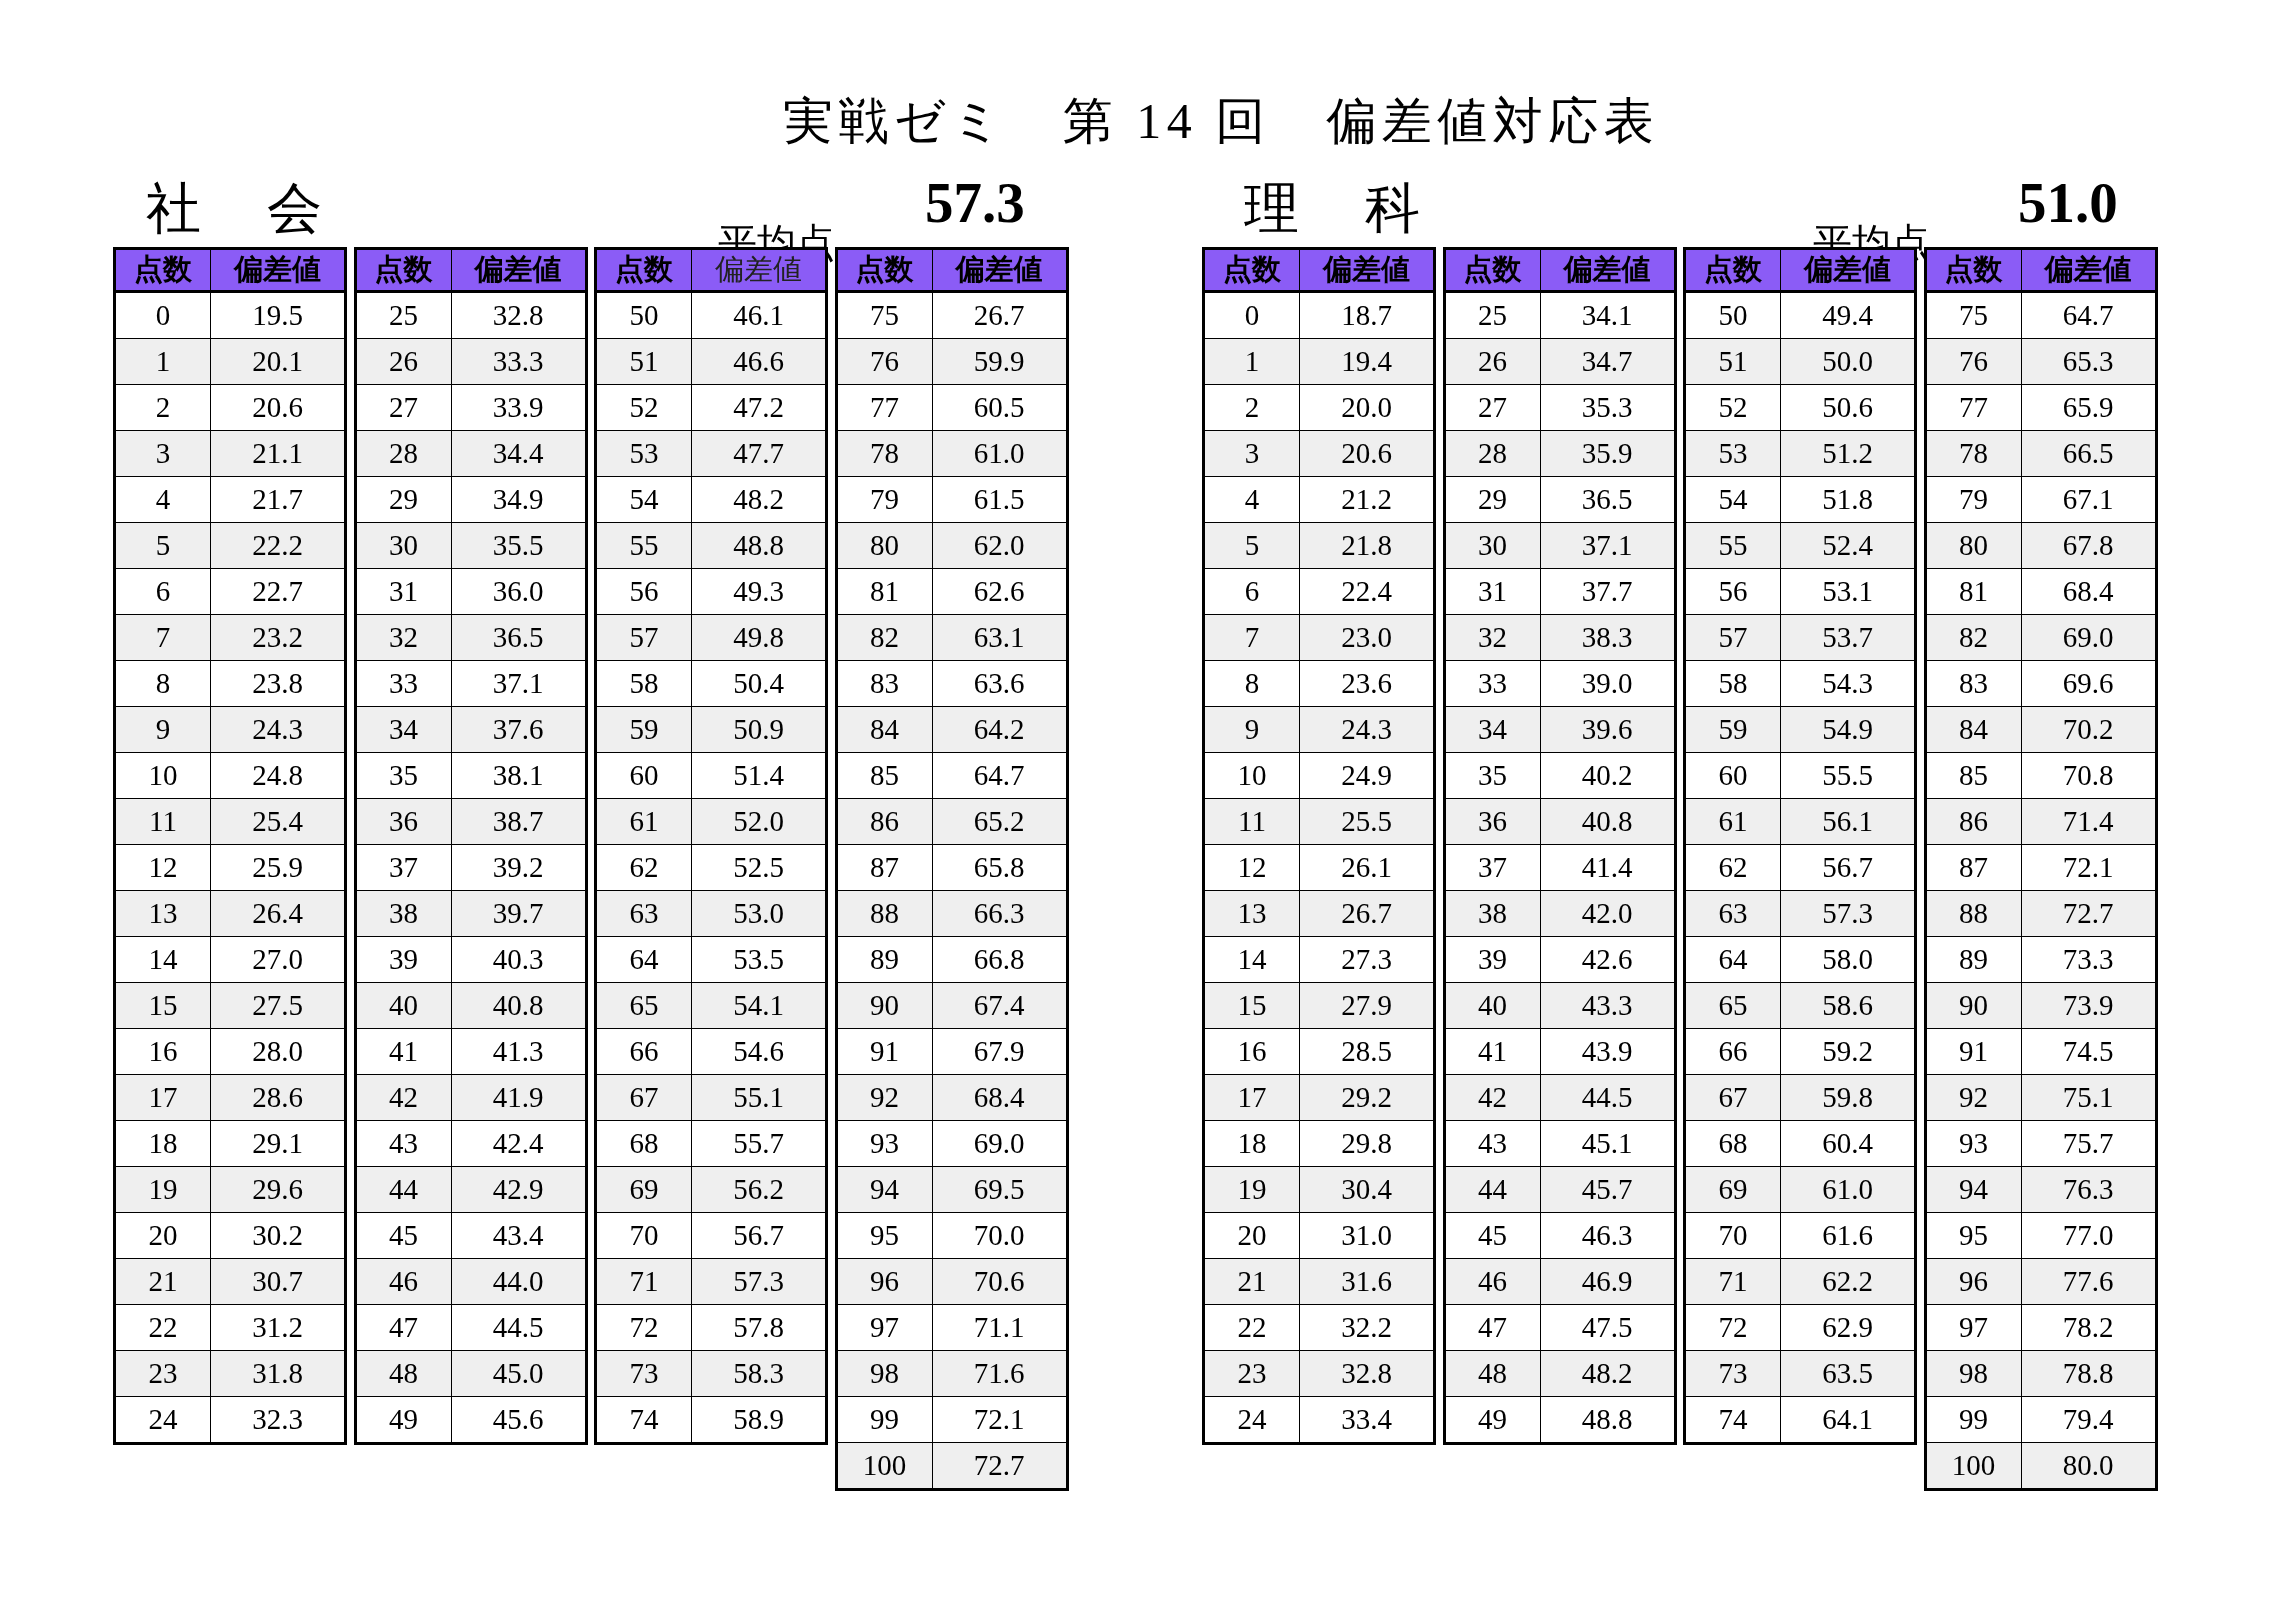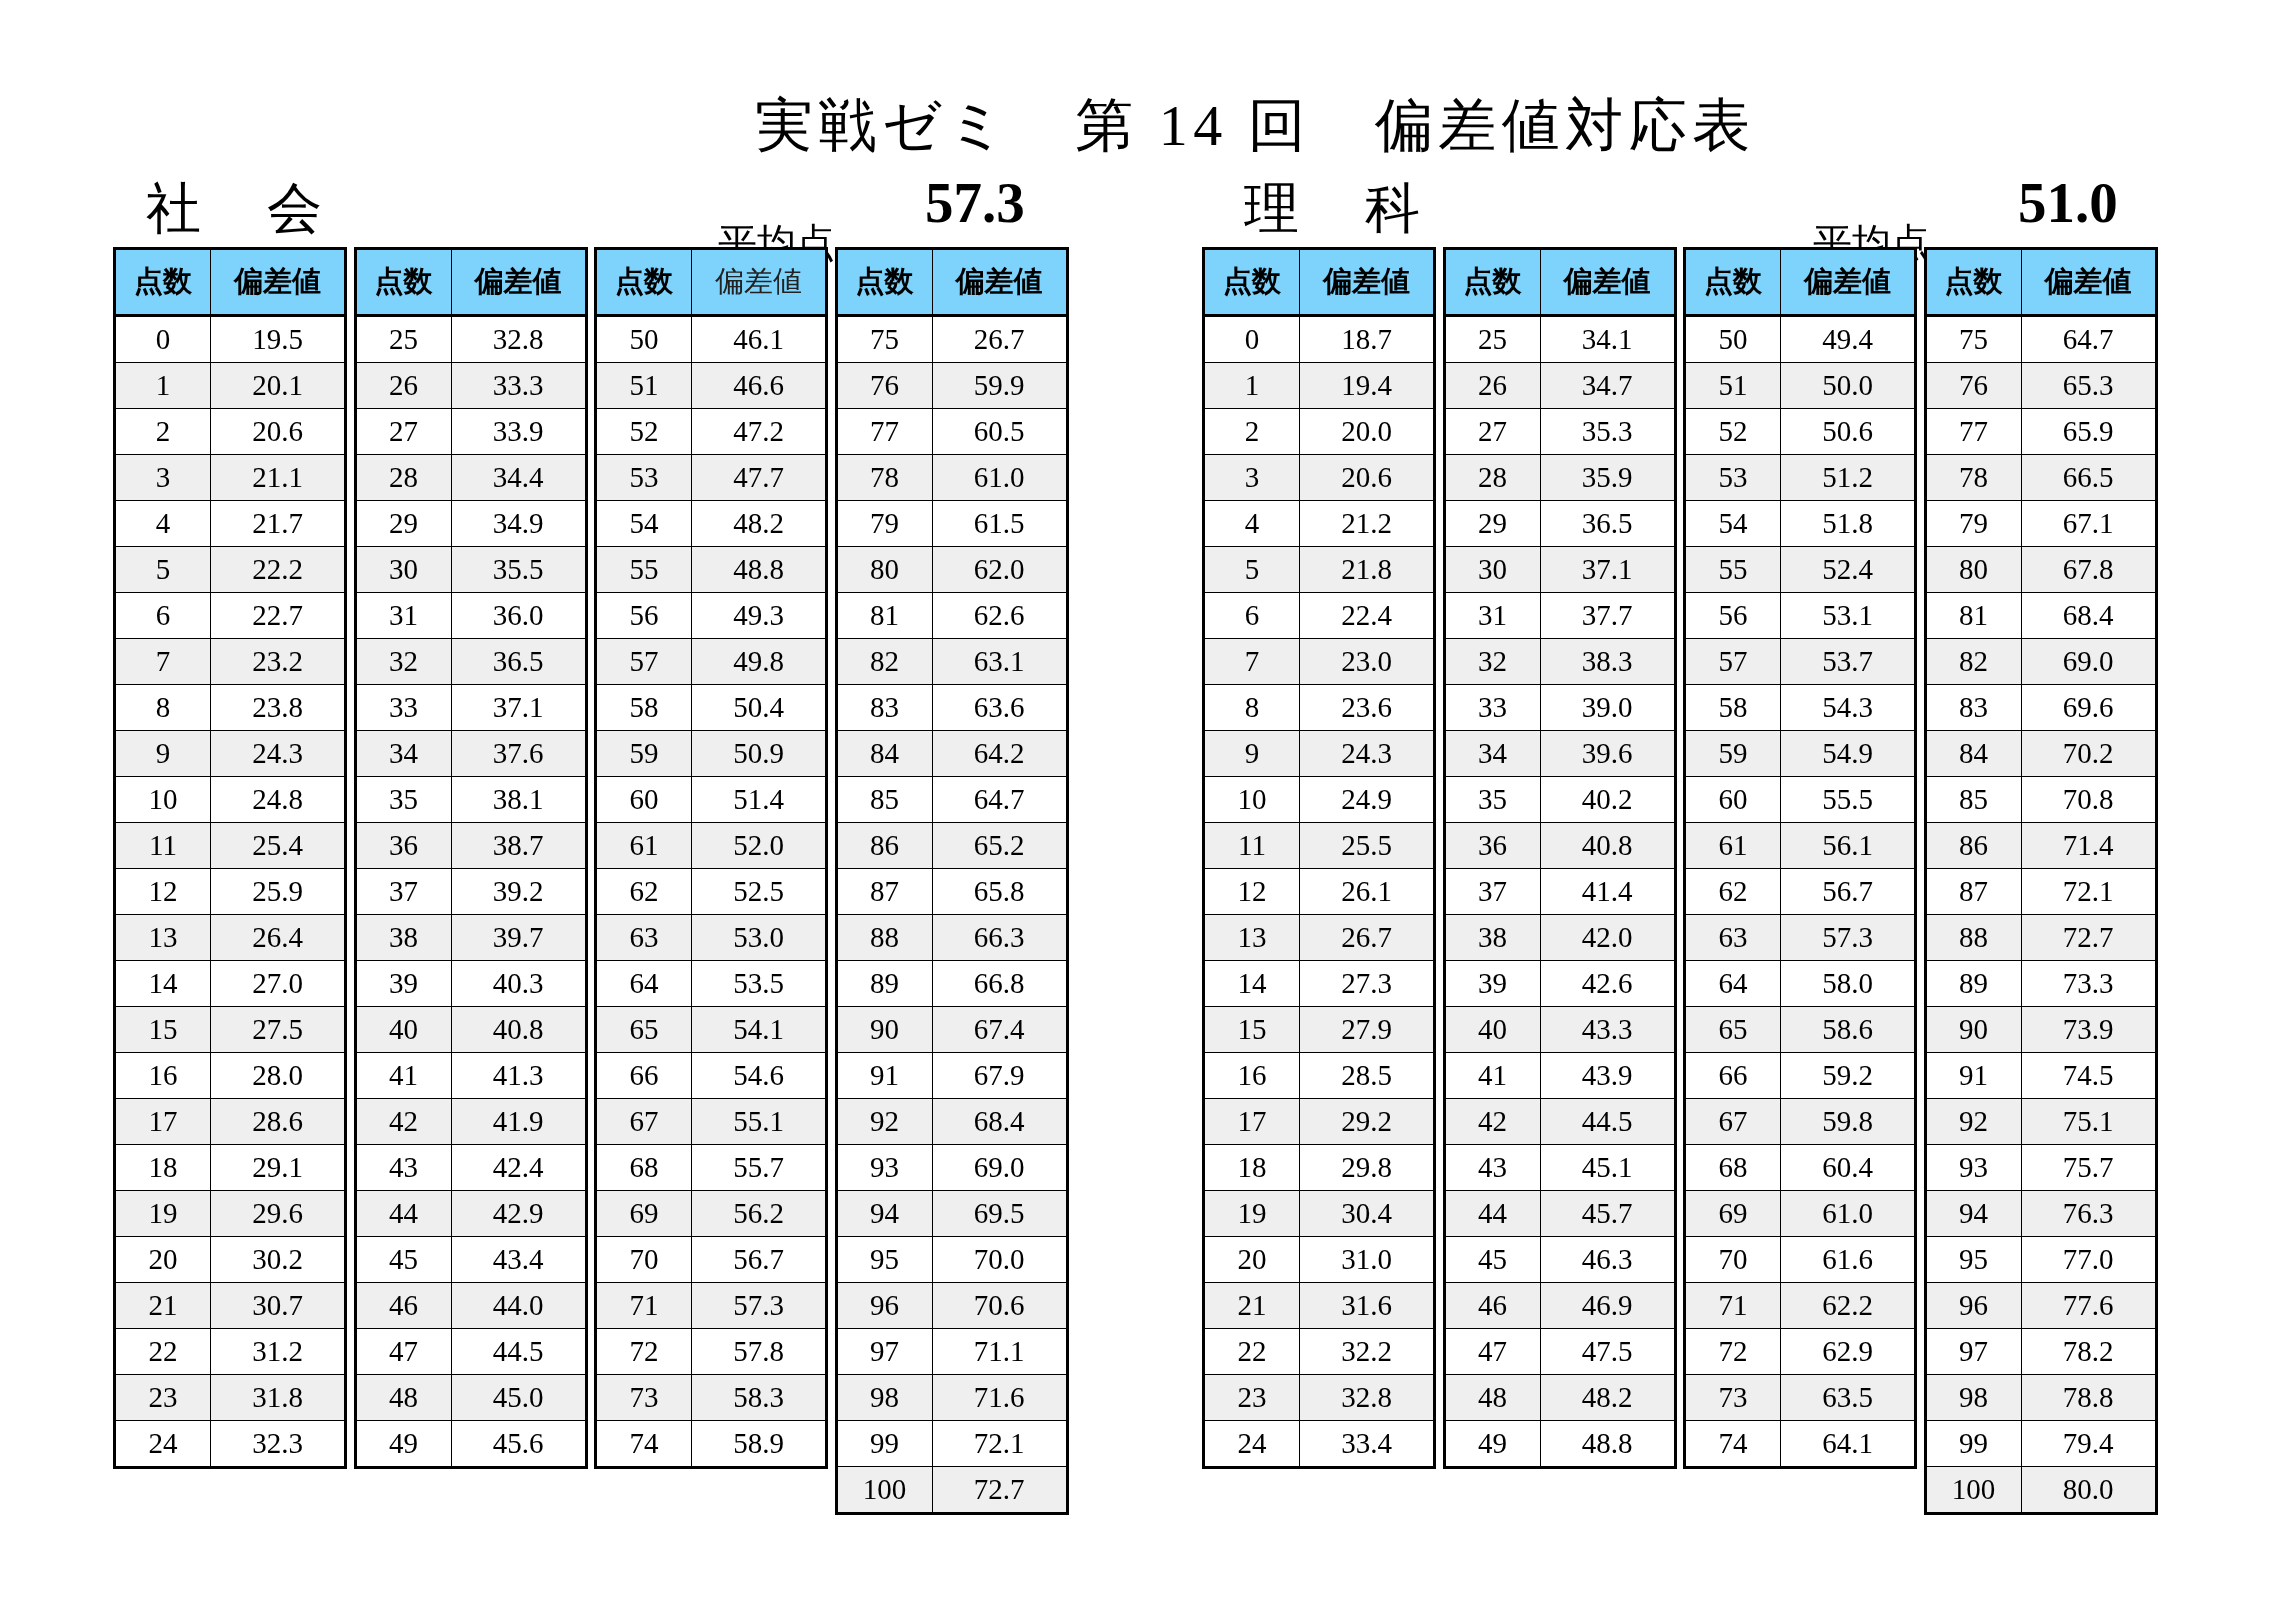--- a/index.html
+++ b/index.html
@@ -4,22 +4,22 @@
 <style>
   html,body { margin:0; padding:0; background:#ffffff; }
   body {
     width:2291px; height:1620px;
     font-family:"Liberation Serif","DejaVu Serif",serif;
     color:#000;
   }
   .page { position:relative; width:2291px; height:1620px; overflow:hidden; background:#fff; }
 
   .doc-title {
-    position:absolute; left:755px; top:94px;
-    font-size:58px; letter-spacing:5.5px; white-space:nowrap; line-height:1.1;
+    position:absolute; left:783px; top:94px;
+    font-size:50px; letter-spacing:5.5px; white-space:nowrap; line-height:1.1;
   }
   .sec-name {
     position:absolute; top:179px; font-size:55px; letter-spacing:5.5px;
     white-space:nowrap; line-height:1.1;
   }
   #sec0-name { left:146px; }
   #sec1-name { left:1244px; }
   .avg-label {
     position:absolute; top:198px; font-size:39px; white-space:nowrap; line-height:1.1;margin-top:24px;
   }
@@ -35,21 +35,21 @@
   .tables-wrap { position:absolute; top:247px; display:flex; gap:6.5px; align-items:flex-start; }
   #tables0 { left:113px; }
   #tables1 { left:1202px; }
 
   table.pair {
     border-collapse:collapse; table-layout:fixed;
     width:234px; border:3.7px solid #000; background:#fff;
   }
   table.pair th {
     height:37px; font-size:29px; font-weight:bold; text-align:center; vertical-align:middle;
-    background:#7dd3fc; border:1.8px solid #000; border-bottom:3.7px solid #000; padding:12px;
+    background:#8b5cf6; border:1.8px solid #000; border-bottom:3.7px solid #000; padding:0;
   }
   table.pair td {
     height:45px; font-size:29px; text-align:center; vertical-align:middle;
     border:1.8px solid #000; padding:0; background:#fff;
   }
   table.pair tr.odd td { background:#efefef; }
   
   #tables0 table:nth-child(3) th.hdr-dev { font-weight:normal; color:#222; }
 </style>
 </head>

